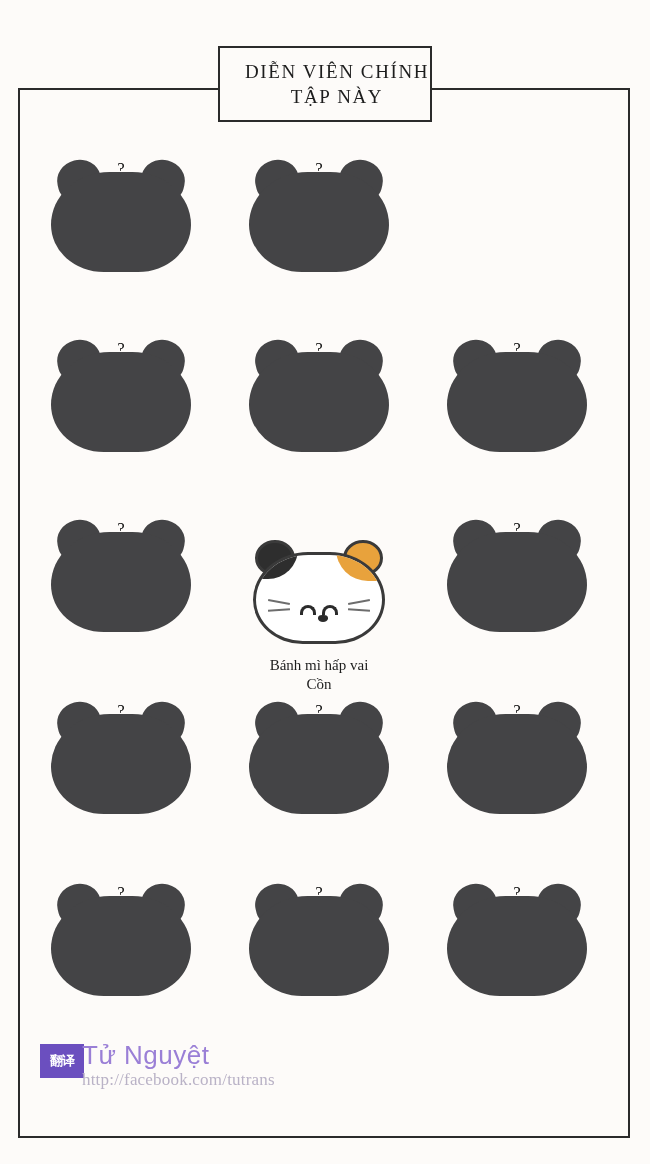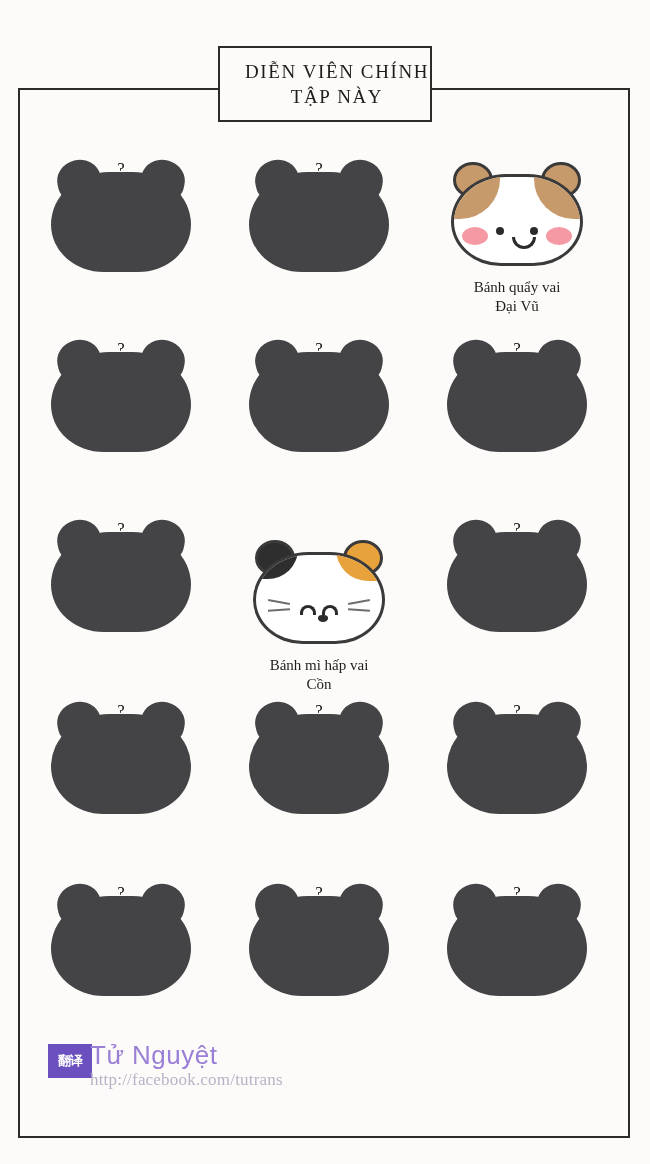--- a/index.html
+++ b/index.html
@@ -241,21 +241,21 @@
     font-family: "Liberation Serif", serif;
     font-size: 15px;
     line-height: 19px;
     color: #1d1d1d;
     white-space: pre-line;
   }
 
   
   #watermark {
     position: absolute;
-    left: 48px;
+    left: 40px;
     top: 1040px;
     width: 300px;
     height: 60px;
     text-align: center;
   }
   #wm-badge {
     position: absolute;
     left: 0; top: 4px;
     width: 44px; height: 34px;
     background: #6b4fbf;
@@ -311,39 +311,20 @@
       <div class="cell" style="left: 216px; top: 10px;">
         <div class="face-wrap">
           <div class="head-unknown">
             <div class="ear left"></div>
             <div class="ear right"></div>
             <div class="skull"></div>
           </div>
           <div class="qmark">?</div>
         </div>
       </div>
-      <div class="cell" style="left: 414px; top: 10px;">
-        <div class="face-wrap">
-          <div class="head-hamster">
-            <div class="ear left"></div>
-            <div class="ear right"></div>
-            <div class="skull">
-              <div class="patch-l"></div>
-              <div class="patch-r"></div>
-              <div class="cheek left"></div>
-              <div class="cheek right"></div>
-              <div class="eye left"></div>
-              <div class="eye right"></div>
-              <div class="mouth"></div>
-            </div>
-          </div>
-        </div>
-        <div class="caption">Bánh quẩy vai
-Đại Vũ</div>
-      </div>
       <div class="cell" style="left: 18px; top: 190px;">
         <div class="face-wrap">
           <div class="head-unknown">
             <div class="ear left"></div>
             <div class="ear right"></div>
             <div class="skull"></div>
           </div>
           <div class="qmark">?</div>
         </div>
       </div>

